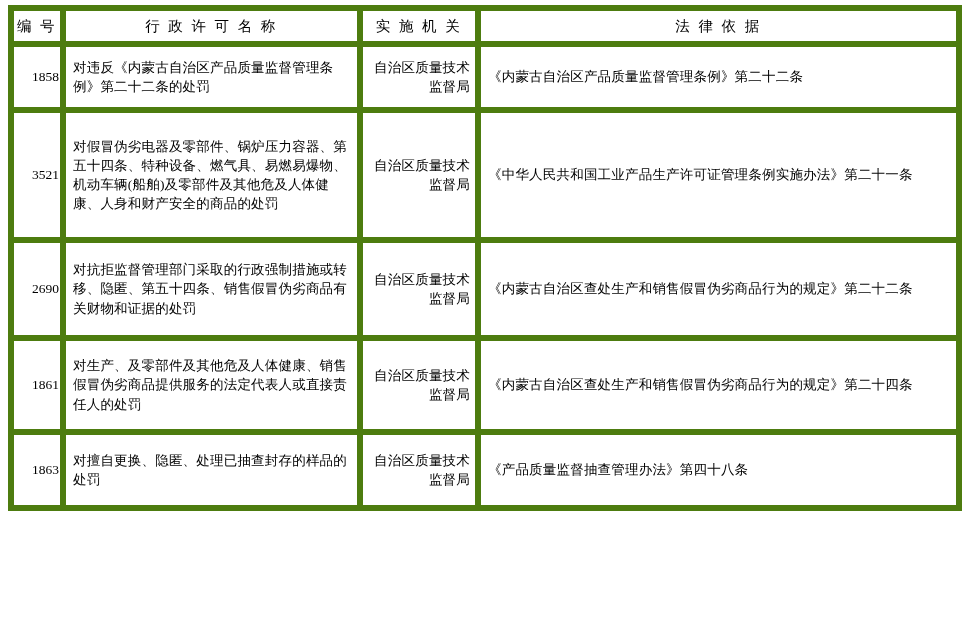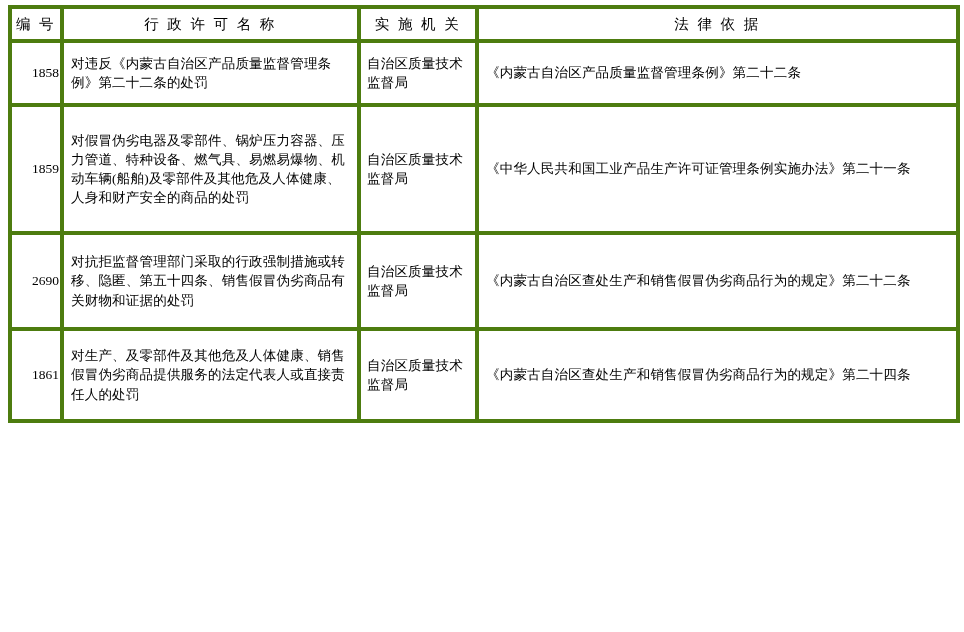--- a/index.html
+++ b/index.html
@@ -27,21 +27,21 @@
     table-layout: fixed;
     border: 1px solid #000;
   }
   table.permit-table col.c-id { width: 52px; }
   table.permit-table col.c-name { width: 297px; }
   table.permit-table col.c-org { width: 118px; }
   table.permit-table col.c-law { width: 481px; }
 
   table.permit-table th,
   table.permit-table td {
-    border: 4px solid #4d7c0f;
+    border: 6px solid #4d7c0f;
     vertical-align: middle;
     font-size: 13.5px;
     line-height: 1.42;
   }
   table.permit-table thead th {
     height: 30px;
     text-align: center;
     font-weight: normal;
     letter-spacing: 2.5px;
     padding: 0 2px;
@@ -52,21 +52,21 @@
     font-size: 13px;
     letter-spacing: 0;
   }
   .cell-name {
     padding: 6px 6px 6px 7px;
     text-align: left;
     letter-spacing: 0.2px;
   }
   .cell-org {
     padding: 6px 5px 6px 6px;
-    text-align: left;
+    text-align: right;
     letter-spacing: 0.2px;
   }
   .cell-law {
     padding: 6px 6px 6px 7px;
     text-align: left;
     letter-spacing: 0.2px;
   }
   .r1 td { height: 48px; }
   .r2 td { height: 112px; }
   .r3 td { height: 80px; }
@@ -95,33 +95,39 @@
       </tr>
     </thead>
     <tbody>
       <tr class="r1">
         <td class="cell-id">1858</td>
         <td class="cell-name">对违反《内蒙古自治区产品质量监督管理条例》第二十二条的处罚</td>
         <td class="cell-org">自治区质量技术监督局</td>
         <td class="cell-law">《内蒙古自治区产品质量监督管理条例》第二十二条</td>
       </tr>
       <tr class="r2">
-        <td class="cell-id">1859</td>
-        <td class="cell-name">对假冒伪劣电器及零部件、锅炉压力容器、压力管道、特种设备、燃气具、易燃易爆物、机动车辆(船舶)及零部件及其他危及人体健康、人身和财产安全的商品的处罚</td>
+        <td class="cell-id">3521</td>
+        <td class="cell-name">对假冒伪劣电器及零部件、锅炉压力容器、第五十四条、特种设备、燃气具、易燃易爆物、机动车辆(船舶)及零部件及其他危及人体健康、人身和财产安全的商品的处罚</td>
         <td class="cell-org">自治区质量技术监督局</td>
         <td class="cell-law">《中华人民共和国工业产品生产许可证管理条例实施办法》第二十一条</td>
       </tr>
       <tr class="r3">
         <td class="cell-id">2690</td>
         <td class="cell-name">对抗拒监督管理部门采取的行政强制措施或转移、隐匿、第五十四条、销售假冒伪劣商品有关财物和证据的处罚</td>
         <td class="cell-org">自治区质量技术监督局</td>
         <td class="cell-law">《内蒙古自治区查处生产和销售假冒伪劣商品行为的规定》第二十二条</td>
       </tr>
       <tr class="r4">
         <td class="cell-id">1861</td>
         <td class="cell-name">对生产、及零部件及其他危及人体健康、销售假冒伪劣商品提供服务的法定代表人或直接责任人的处罚</td>
         <td class="cell-org">自治区质量技术监督局</td>
         <td class="cell-law">《内蒙古自治区查处生产和销售假冒伪劣商品行为的规定》第二十四条</td>
       </tr>
+      <tr class="r6">
+        <td class="cell-id">1863</td>
+        <td class="cell-name">对擅自更换、隐匿、处理已抽查封存的样品的处罚</td>
+        <td class="cell-org">自治区质量技术监督局</td>
+        <td class="cell-law">《产品质量监督抽查管理办法》第四十八条</td>
+      </tr>
 
     </tbody>
   </table>
 </div>
 
 </body></html>

